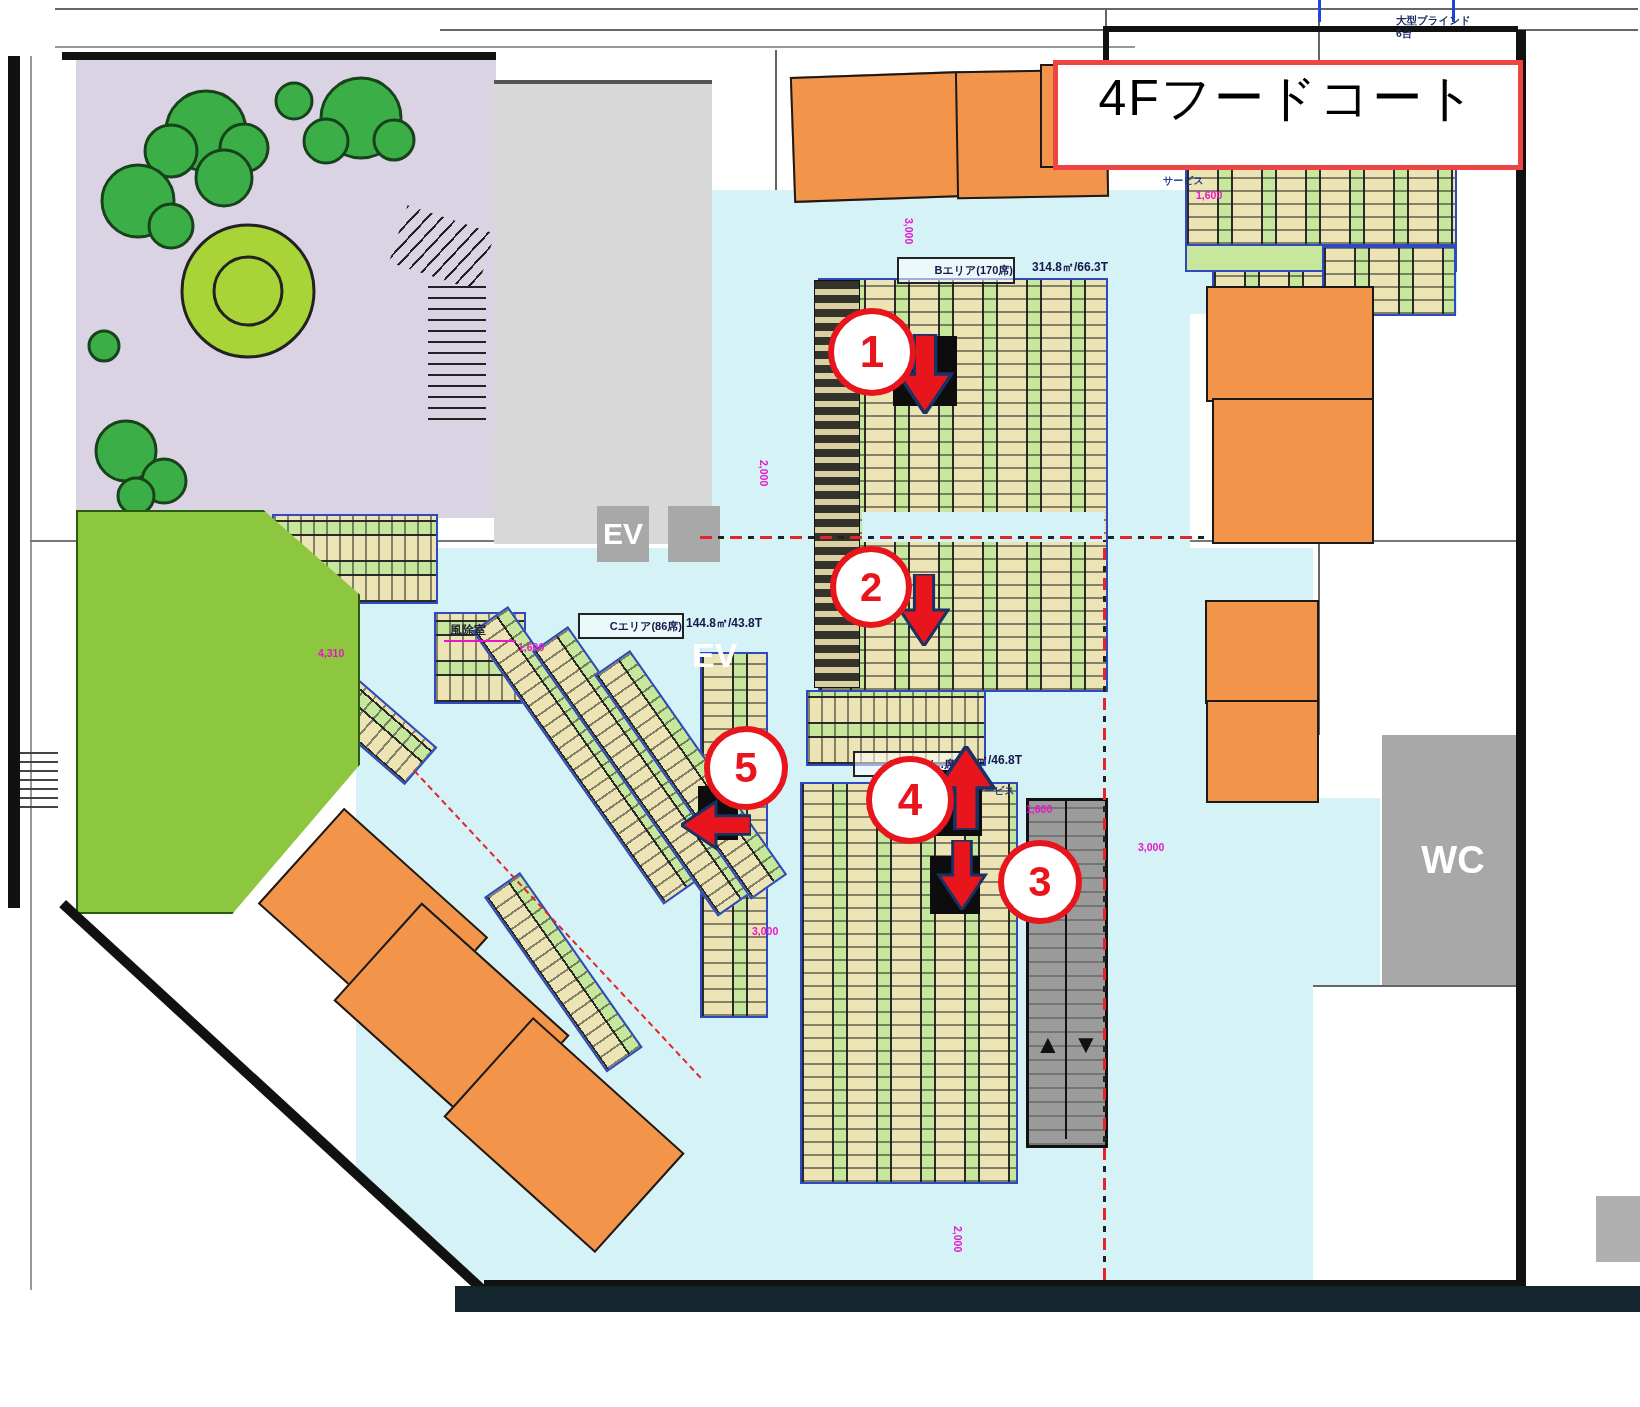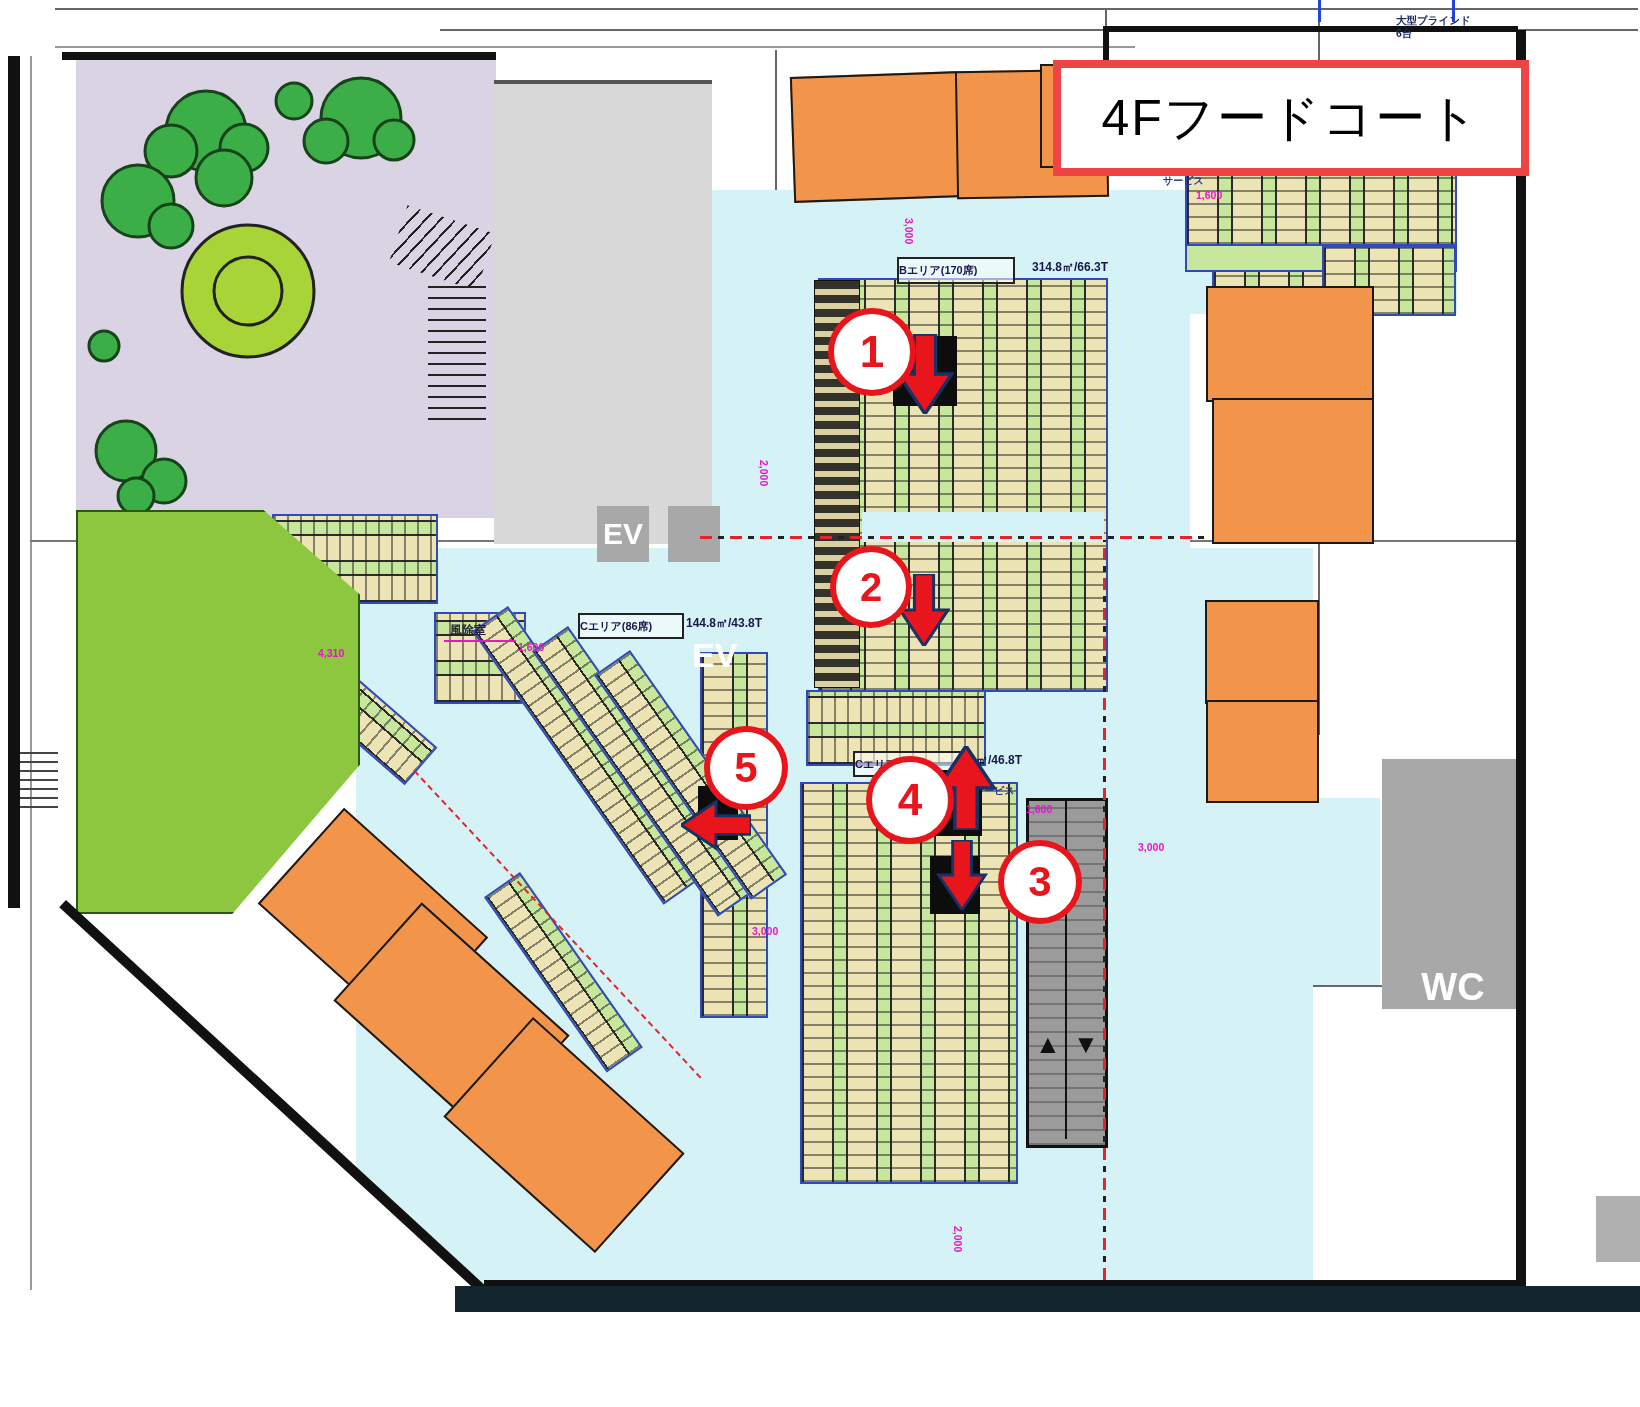--- a/index.html
+++ b/index.html
@@ -22,32 +22,32 @@
       background-image:
         repeating-linear-gradient(90deg, rgba(30,30,30,.50) 0 2px, transparent 2px 13px),
         repeating-linear-gradient(0deg, #2b2b2b 0 2px, #ece4b4 2px 26px, #2b2b2b 26px 28px, #c6e79c 28px 40px);}
   .darkstrip{background-color:#33332b;
       background-image:repeating-linear-gradient(0deg,#d9cfa0 0 6px,#33332b 6px 14px);
       border:1px solid #111;}
   .greenband{background:#c6e79c;border:2px solid #2f49c1;}
   .orange{background:#f2944a;border:2px solid #1a1a1a;}
   
   .areabox{border:2px solid #222;background:rgba(255,255,255,.55);color:#16164a;
-           font-size:11px;font-weight:bold;display:flex;align-items:center;justify-content:flex-start;white-space:nowrap;}
+           font-size:11px;font-weight:bold;display:flex;align-items:center;justify-content:flex-end;white-space:nowrap;}
   .stats{color:#16164a;font-size:12px;font-weight:bold;white-space:nowrap;}
   .dim{color:#e816c8;font-size:10.5px;font-weight:bold;white-space:nowrap;line-height:1;}
   .dimv{writing-mode:vertical-rl;}
   .tinysvc{color:#223b8e;font-size:10px;font-weight:bold;white-space:nowrap;}
   .whitetxt{color:#fff;font-weight:bold;}
   
   .mk{background:#fff;border:6px solid #e8151d;border-radius:50%;color:#e8151d;
       font-weight:bold;font-size:44px;display:flex;align-items:center;justify-content:center;z-index:40;}
   .arrow{z-index:38;}
   .bracket{background:#0d0d0d;z-index:36;}
-  .titlebox{background:#fff;border:8px solid #ef4444;display:flex;align-items:center;justify-content:center;
+  .titlebox{background:#fff;border:5px solid #ef4444;display:flex;align-items:flex-start;justify-content:center;
             font-size:50px;color:#000;letter-spacing:2px;z-index:50;white-space:nowrap;}
   .reddash-h{background:repeating-linear-gradient(90deg,#e3242b 0 12px,transparent 12px 18px,#222 18px 24px,transparent 24px 30px);}
   .reddash-v{background:repeating-linear-gradient(0deg,#e3242b 0 12px,transparent 12px 18px,#222 18px 24px,transparent 24px 30px);}
   .esc{background:#9b9b9b;border:3px solid #111;
        background-image:repeating-linear-gradient(0deg,rgba(0,0,0,.25) 0 2px,transparent 2px 14px);}
   .hatch-left{background:repeating-linear-gradient(0deg,#444 0 2px,transparent 2px 9px);}
   .stair1{background:repeating-linear-gradient(115deg,#222 0 2px,transparent 2px 11px);}
   .stair2{background:repeating-linear-gradient(0deg,#222 0 2px,transparent 2px 11px);}
   .kids{background:#8dc63f;border:2px solid #2a5a12;
         clip-path:polygon(0% 0%,66% 0%,100% 21%,100% 63%,55% 100%,0% 100%);}
@@ -135,21 +135,21 @@
   <div class="abs orange" style="left:956px;top:70px;width:148px;height:124px;transform:rotate(-1deg);"></div>
   <div class="abs orange" style="left:1040px;top:64px;width:68px;height:100px;"></div>
   <div class="abs orange" style="left:1206px;top:286px;width:164px;height:112px;"></div>
   <div class="abs orange" style="left:1212px;top:398px;width:158px;height:142px;"></div>
   <div class="abs orange" style="left:1205px;top:600px;width:110px;height:100px;"></div>
   <div class="abs orange" style="left:1206px;top:700px;width:109px;height:99px;"></div>
   <div class="abs orange" style="left:276px;top:856px;width:190px;height:125px;transform:rotate(42deg);"></div>
   <div class="abs orange" style="left:352px;top:952px;width:195px;height:128px;transform:rotate(42deg);"></div>
   <div class="abs orange" style="left:462px;top:1068px;width:200px;height:130px;transform:rotate(42deg);"></div>
 
-  <div class="abs graybox" style="left:1382px;top:735px;width:142px;height:250px;display:flex;align-items:flex-end;justify-content:center;margin-top:24px;">
+  <div class="abs graybox" style="left:1382px;top:735px;width:142px;height:250px;display:flex;align-items:center;justify-content:center;">
     <span class="whitetxt" style="font-size:38px;">WC</span>
   </div>
   <div class="abs esc" style="left:1026px;top:798px;width:76px;height:344px;">
     <div class="abs" style="left:36px;top:0;width:2px;height:338px;background:#111;"></div>
     <div class="abs" style="left:14px;top:82px;font-size:30px;color:#111;">▼</div>
     <div class="abs" style="left:6px;top:228px;font-size:26px;color:#111;">▲</div>
     <div class="abs" style="left:44px;top:228px;font-size:26px;color:#111;">▼</div>
   </div>
 
   <div class="abs wall" style="left:8px;top:56px;width:12px;height:852px;"></div>

